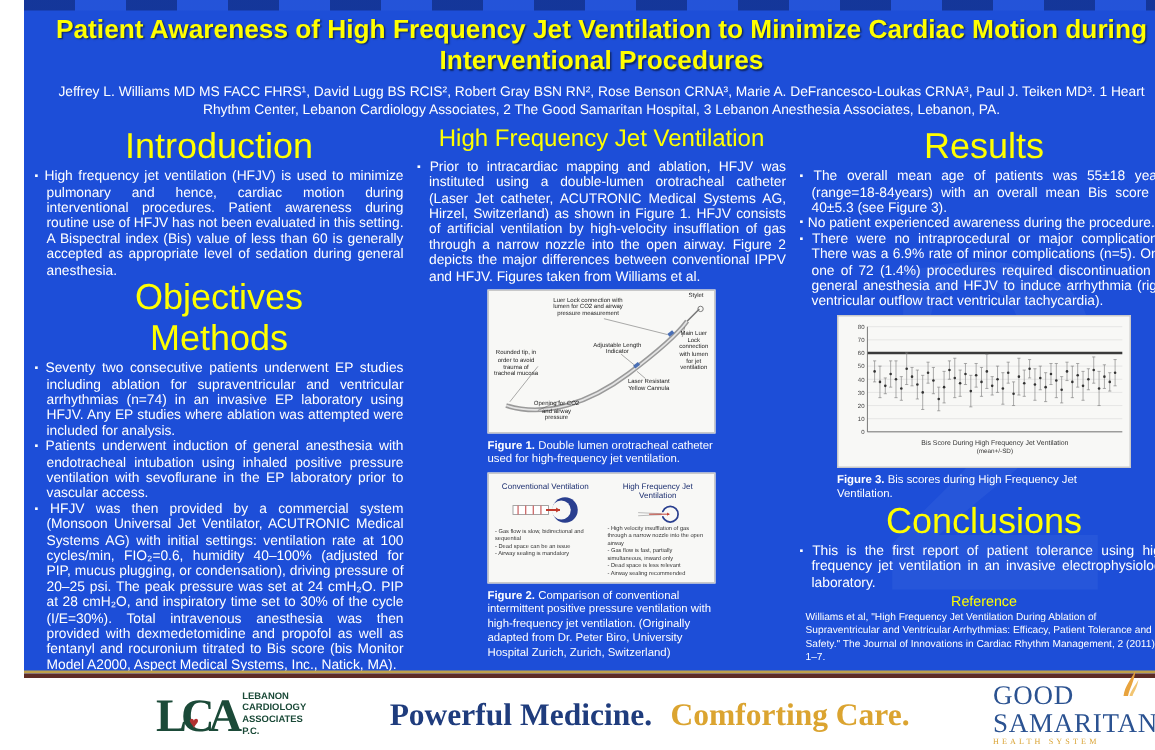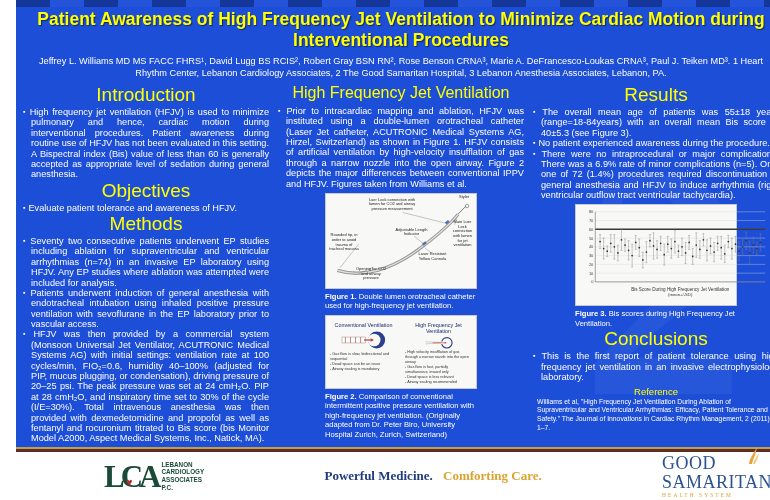--- a/index.html
+++ b/index.html
@@ -8,53 +8,53 @@
   .topstrip{position:absolute;top:0;left:0;right:0;height:7px;
             background:repeating-linear-gradient(90deg,rgba(0,0,10,0.30) 0 34px,rgba(255,255,255,0.03) 34px 68px);}
   .watermark{position:absolute;top:118px;right:40px;font-size:330px;font-weight:bold;line-height:1;
              color:rgba(175,195,255,0.07);pointer-events:none;font-family:"Liberation Serif",serif;}
   .title{position:absolute;top:9px;left:10px;right:10px;margin:0;text-align:center;color:#ffff00;
          font-weight:bold;font-size:17.5px;line-height:1.22;text-shadow:1px 1px 1px rgba(0,0,0,.5);}
   .authors{position:absolute;top:56px;left:14px;right:14px;margin:0;text-align:center;font-size:9.2px;
            line-height:1.3;color:#ffffff;}
   .cols{position:absolute;top:84px;left:7px;right:7px;bottom:53px;display:flex;gap:9px;}
   .col{flex:1;min-width:0;}
-  h2.sec{color:#ffff00;text-align:center;font-size:19px;font-weight:400;margin:1px 0 2px 0;line-height:1.05;}
+  h2.sec{color:#ffff00;text-align:center;font-size:24px;font-weight:400;margin:1px 0 2px 0;line-height:1.05;}
   h2.sec.mid{font-size:16px;margin-bottom:4px;}
   h2.refhead{color:#ffff00;text-align:center;font-size:9.5px;font-weight:400;margin:3px 0 1px 0;}
   ul.b{list-style:none;margin:0 0 1px 0;padding:0;font-size:9.2px;line-height:1.13;text-align:justify;}
   ul.b li{padding-left:8px;text-indent:-8px;margin:0;}
   ul.b li::before{content:"▪";font-size:7px;margin-right:3px;vertical-align:1px;}
   .figwrap{width:152px;margin:4px auto 0;}
   .figbox{background:#f8f8f6;border:1px solid #c9c9c9;position:relative;box-sizing:border-box;}
   .fig1box{height:96px;}
   .fig1box svg{position:absolute;inset:0;width:100%;height:100%;}
   .f1lbl{position:absolute;font-size:4px;line-height:1.15;color:#222;text-align:center;}
   .figcap{font-size:7.6px;line-height:1.25;color:#fff;margin-top:3px;text-align:left;}
   .figcap b{font-weight:bold;}
   .fig2box{height:74px;padding:3px 4px;display:flex;gap:8px;}
   .f2col{flex:1;display:flex;flex-direction:column;align-items:center;min-width:0;}
   .f2title{font-size:5.4px;color:#1c2e6f;text-align:center;line-height:1.2;margin-top:3px;}
   .f2svg{width:54px;height:22px;margin-top:1px;}
   .f2list{font-size:3.8px;color:#333;line-height:1.3;text-align:left;align-self:stretch;margin-top:1px;}
   .f2list div::before{content:"- ";}
-  .fig3wrap{width:162px;margin:4px auto 0;}
+  .fig3wrap{width:196px;margin:4px auto 0;}
   .fig3box{padding:2px;}
   .fig3box svg{display:block;width:192px;height:96px;font-family:"Liberation Sans",sans-serif;}
   .ref{font-size:6.8px;line-height:1.3;color:#fff;text-align:left;margin:0 4px;}
   .goldline{position:absolute;left:0;right:0;bottom:51px;height:2px;background:#bfa14a;}
   .footer{position:absolute;left:0;right:0;bottom:0;height:48px;background:#ffffff;
           border-top:3px solid #5e2b25;box-sizing:content-box;display:flex;align-items:center;
           justify-content:space-between;padding:0 20px 0 88px;}
   .lca{display:flex;align-items:center;gap:4px;position:relative;}
   .lca-letters{font-family:"Liberation Serif",serif;font-weight:bold;font-size:31px;line-height:1;
                color:#1b4a38;letter-spacing:-4px;}
   .lca-heart{position:absolute;left:22px;top:16px;color:#b03030;font-size:11px;line-height:1;}
   .lca-text{font-size:6.3px;font-weight:bold;color:#1b4a38;line-height:1.2;}
-  .tagline{flex:1;text-align:center;font-family:"Liberation Serif",serif;font-size:13px;font-weight:600;}
+  .tagline{flex:1;text-align:center;font-family:"Liberation Serif",serif;font-size:21px;font-weight:600;}
   .tag1{color:#1f3c7d;}
   .tag2{color:#dba430;margin-left:7px;}
   .gs{position:relative;text-align:left;font-family:"Liberation Serif",serif;width:104px;}
   .gs-name{color:#2b5291;font-size:18px;line-height:1.02;letter-spacing:0.5px;}
   .gs-sub{color:#d9a334;font-size:5.4px;letter-spacing:2.1px;margin-top:1px;}
   .gs-flame{position:absolute;top:-7px;right:6px;width:14px;height:18px;}
 </style>
 </head>
 <body>
 
@@ -66,23 +66,20 @@
   <p class="authors">Jeffrey L. Williams MD MS FACC FHRS¹, David Lugg BS RCIS², Robert Gray BSN RN², Rose Benson CRNA³, Marie A. DeFrancesco-Loukas CRNA³, Paul J. Teiken MD³. 1 Heart Rhythm Center, Lebanon Cardiology Associates, 2 The Good Samaritan Hospital, 3 Lebanon Anesthesia Associates, Lebanon, PA.</p>
 
   <div class="cols">
 
     <div class="col">
       <h2 class="sec">Introduction</h2>
       <ul class="b">
         <li>High frequency jet ventilation (HFJV) is used to minimize pulmonary and hence, cardiac motion during interventional procedures. Patient awareness during routine use of HFJV has not been evaluated in this setting.  A Bispectral index (Bis) value of less than 60 is generally accepted as appropriate level of sedation during general anesthesia.</li>
       </ul>
       <h2 class="sec">Objectives</h2>
-      <ul class="b">
-        <li>Evaluate patient tolerance and awareness of HFJV.</li>
-      </ul>
       <h2 class="sec">Methods</h2>
       <ul class="b">
         <li>Seventy two consecutive patients underwent EP studies including ablation for supraventricular and ventricular arrhythmias (n=74) in an invasive EP laboratory using HFJV. Any EP studies where ablation was attempted were included for analysis.</li>
         <li>Patients underwent induction of general anesthesia with endotracheal intubation using inhaled positive pressure ventilation with sevoflurane in the EP laboratory prior to vascular access.</li>
         <li>HFJV was then provided by a commercial system (Monsoon Universal Jet Ventilator, ACUTRONIC Medical Systems AG) with initial settings: ventilation rate at 100 cycles/min, FIO₂=0.6, humidity 40–100% (adjusted for PIP, mucus plugging, or condensation), driving pressure of 20–25 psi. The peak pressure was set at 24 cmH₂O. PIP at 28 cmH₂O, and inspiratory time set to 30% of the cycle (I/E=30%). Total intravenous anesthesia was then provided with dexmedetomidine and propofol as well as fentanyl and rocuronium titrated to Bis score (bis Monitor Model A2000, Aspect Medical Systems, Inc., Natick, MA).</li>
       </ul>
     </div>
 
     <div class="col">
       <h2 class="sec mid">High Frequency Jet Ventilation</h2>

